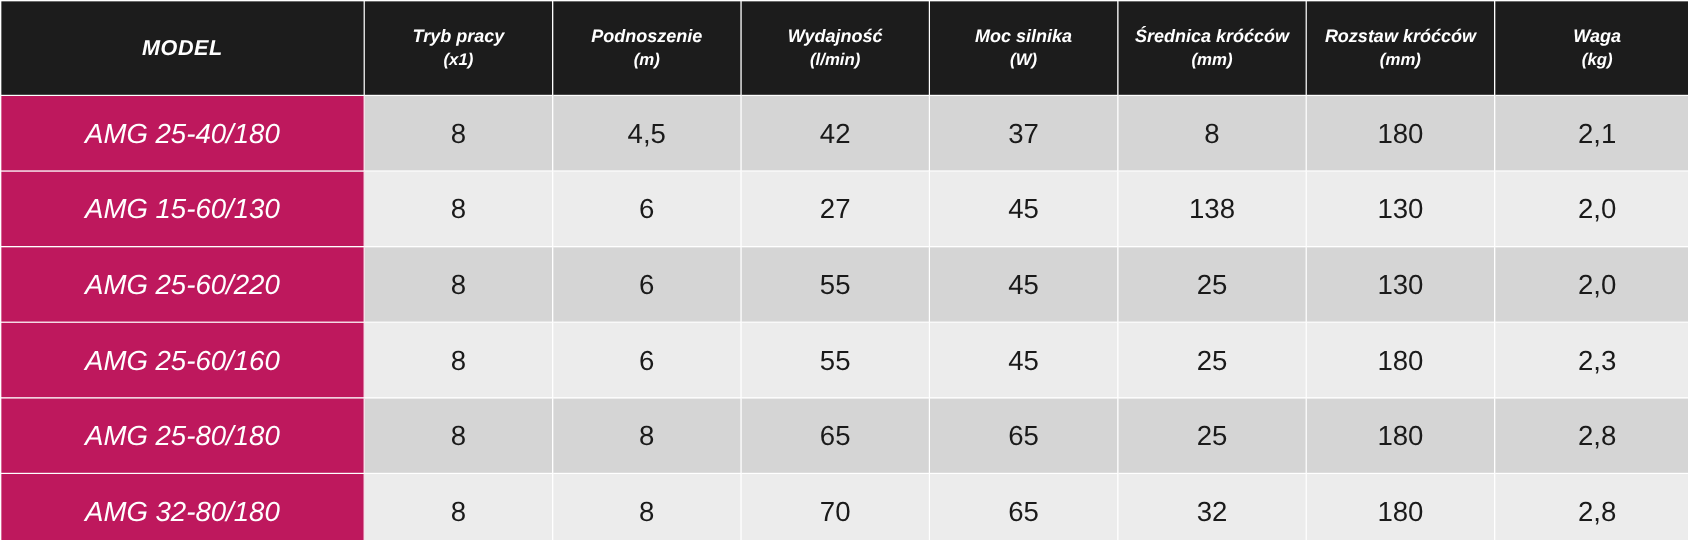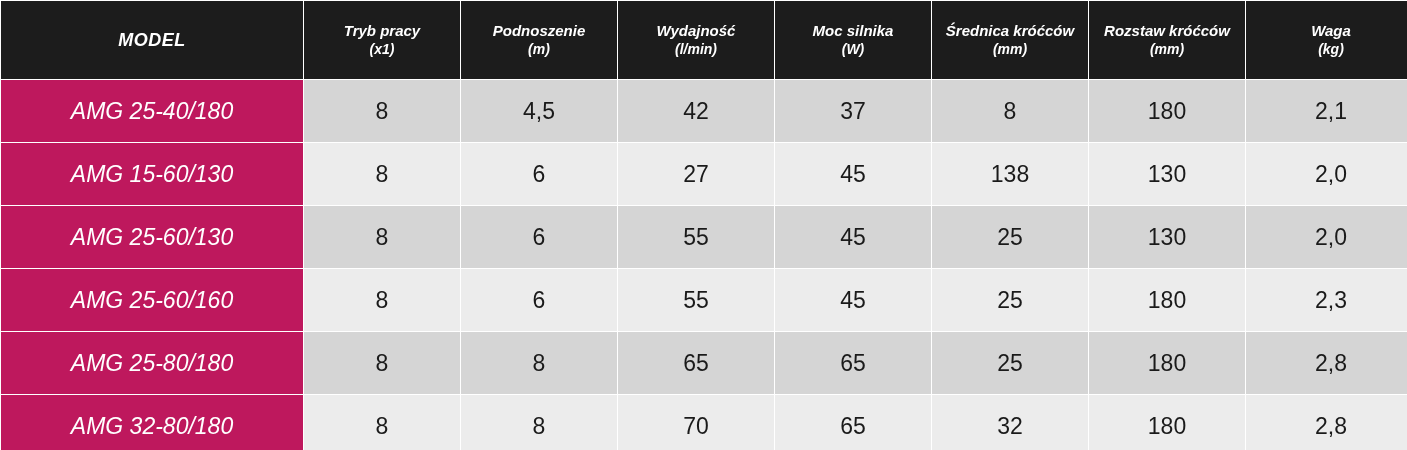--- a/index.html
+++ b/index.html
@@ -140,21 +140,21 @@
       <td class="model-cell">AMG 15-60/130</td>
       <td class="data-cell">8</td>
       <td class="data-cell">6</td>
       <td class="data-cell">27</td>
       <td class="data-cell">45</td>
       <td class="data-cell">138</td>
       <td class="data-cell">130</td>
       <td class="data-cell">2,0</td>
     </tr>
     <tr class="row-dark">
-      <td class="model-cell">AMG 25-60/130</td>
+      <td class="model-cell">AMG 25-60/220</td>
       <td class="data-cell">8</td>
       <td class="data-cell">6</td>
       <td class="data-cell">55</td>
       <td class="data-cell">45</td>
       <td class="data-cell">25</td>
       <td class="data-cell">130</td>
       <td class="data-cell">2,0</td>
     </tr>
     <tr class="row-light">
       <td class="model-cell">AMG 25-60/160</td>

